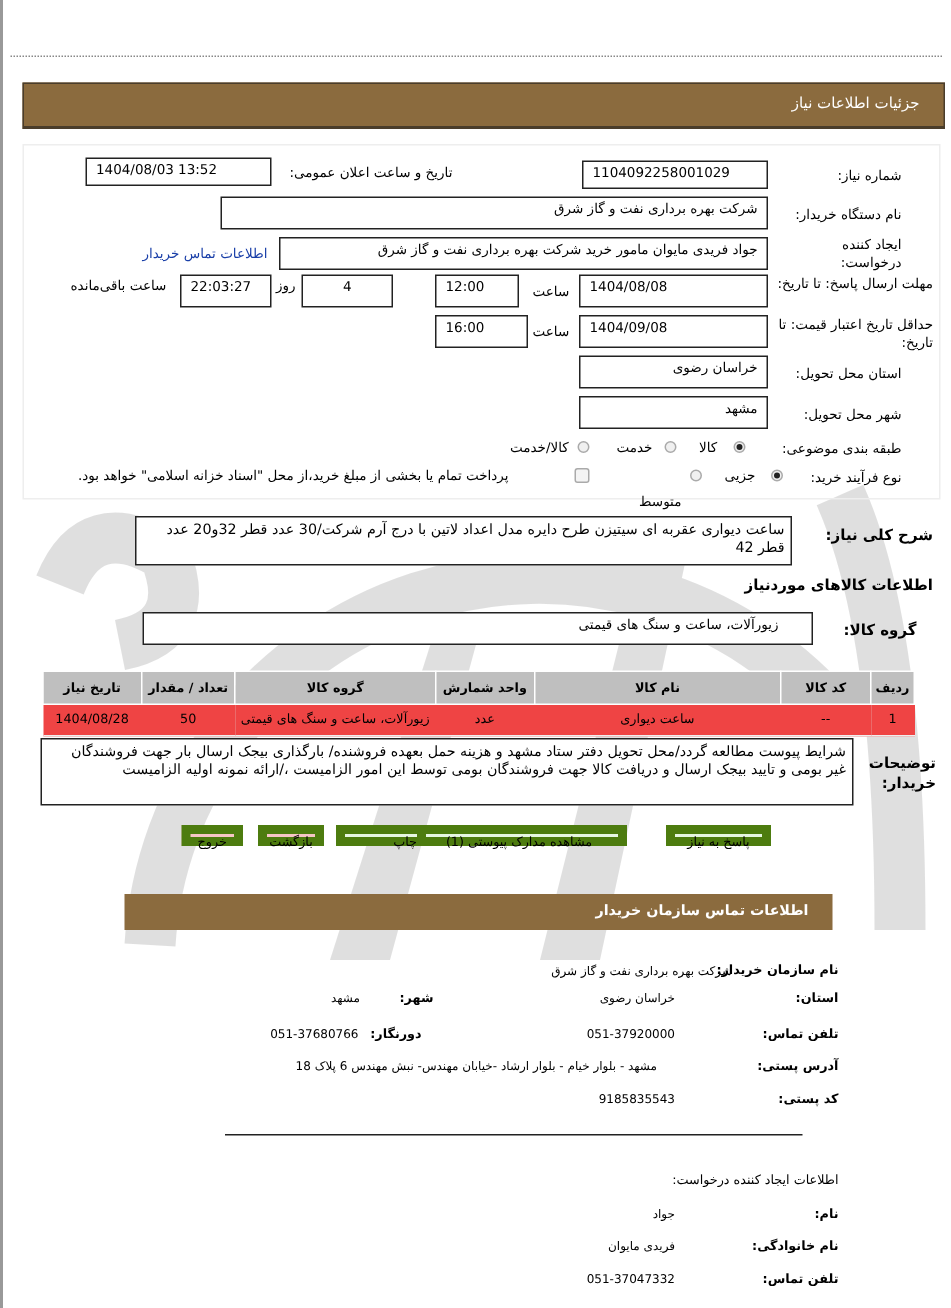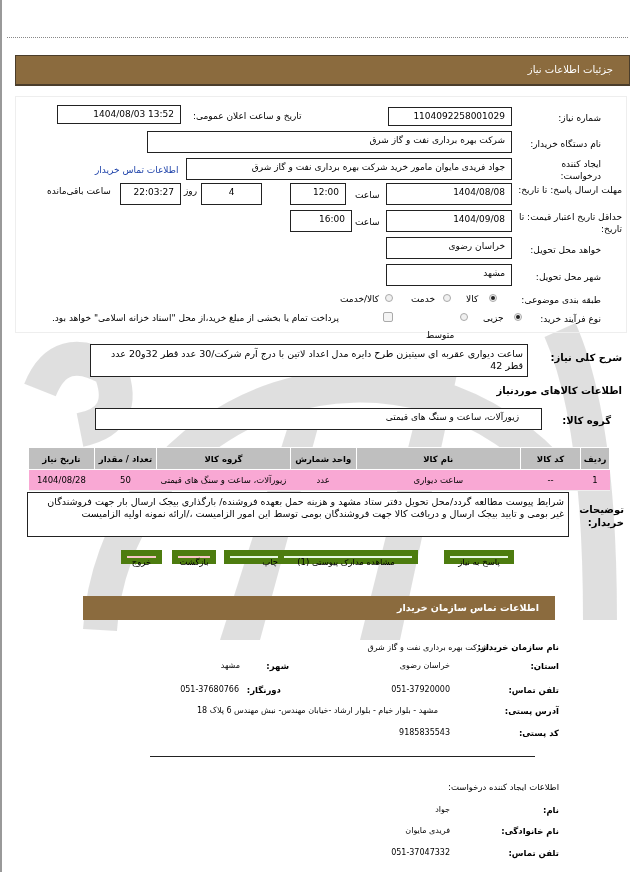--- a/index.html
+++ b/index.html
@@ -15,30 +15,30 @@
     background:#8b6b3e; border:1px solid #4a3d2b; border-bottom-width:2px;
   }
   .header-bar { left:13px; width:497px; }
   .header-bar span { position:absolute; right:16px; top:8px; color:#fff; font-size:10px; }
   .main-panel { position:absolute; left:15px; top:96px; width:488px; height:235px; border:1px solid #eee; }
   .lbl { position:absolute; font-size:9px; white-space:nowrap; }
   .box {
     position:absolute; border:1px solid #222; background:#fff; height:19px; box-sizing:border-box;
     font-size:9px; padding:3px 6px; white-space:nowrap; overflow:hidden; text-align:right;
   }
-  .box.ltr { direction:ltr; text-align:right; }
+  .box.ltr { direction:ltr; text-align:left; }
   .link { color:#1a3fa8; position:absolute; font-size:9px; cursor:pointer; }
   .radio { position:absolute; width:8px; height:8px; border-radius:50%; border:1px solid #aaa; background:#f0f0f0; box-sizing:border-box; }
   .radio.on::after { content:""; position:absolute; left:1px; top:1px; width:4px; height:4px; border-radius:50%; background:#222; }
   .checkbox { position:absolute; width:8px; height:8px; border:1px solid #aaa; background:#f4f4f4; border-radius:2px; }
   .desc-box { position:absolute; border:1px solid #222; background:#fff; font-size:9.5px; padding:3px 4px; line-height:12px; box-sizing:border-box; }
   .bold { font-weight:bold; font-size:10px; }
   table.items { position:absolute; left:28px; top:447px; width:582px; border-collapse:collapse; font-size:8.5px; }
   table.items th { background:#bfbfbf; color:#000; font-weight:bold; height:19px; border:1px solid #fff; text-align:center; }
-  table.items td { background:#f9a8d4; height:18px; text-align:center; border-bottom:1px solid #eee; }
+  table.items td { background:#ef4444; height:18px; text-align:center; border-bottom:1px solid #eee; }
   .btn { position:absolute; height:14px; border:6px solid #4d7c0f; font-size:8.5px; text-align:center; line-height:13px; box-sizing:border-box; cursor:pointer; }
   .btn.green { background:#e6f7e1; }
   .btn.red { background:#f6c6c6; }
   .contact-bar { position:absolute; left:83px; top:596px; width:472px; height:24px; background:#8b6b3e; }
   .contact-bar span { position:absolute; right:16px; top:6px; color:#fff; font-size:9.5px; font-weight:bold; }
   .c-lbl { position:absolute; font-size:8.5px; font-weight:bold; white-space:nowrap;margin-left:12px; }
   .c-val { position:absolute; font-size:8px; white-space:nowrap; }
   .hr { position:absolute; left:150px; width:385px; top:756px; border-top:1px solid #222; }
 </style>
 </head>
@@ -85,21 +85,21 @@
 <div class="box ltr" style="left:201px;top:183px;width:61px;height:22px;text-align:center;">4</div>
 <span class="lbl" style="left:184px;top:186px;">روز</span>
 <div class="box ltr" style="left:120px;top:183px;width:61px;height:22px;">22:03:27</div>
 <span class="lbl" style="left:47px;top:186px;">ساعت باقی‌مانده</span>
 
 <span class="lbl" style="right:12px;top:211px;width:105px;white-space:normal;line-height:12px;">حداقل تاریخ اعتبار قیمت: تا تاریخ:</span>
 <div class="box ltr" style="left:386px;top:210px;width:126px;height:22px;">1404/09/08</div>
 <span class="lbl" style="left:355px;top:217px;">ساعت</span>
 <div class="box ltr" style="left:290px;top:210px;width:62px;height:22px;">16:00</div>
 
-<span class="lbl" style="right:33px;top:245px;">خواهد محل تحویل:</span>
+<span class="lbl" style="right:33px;top:245px;">استان محل تحویل:</span>
 <div class="box" style="left:386px;top:237px;width:126px;height:22px;">خراسان رضوی</div>
 <span class="lbl" style="right:33px;top:272px;">شهر محل تحویل:</span>
 <div class="box" style="left:386px;top:264px;width:126px;height:22px;">مشهد</div>
 
 <span class="lbl" style="right:33px;top:295px;">طبقه بندی موضوعی:</span>
 <span class="radio on" style="left:489px;top:294px;"></span>
 <span class="lbl" style="left:466px;top:294px;">کالا</span>
 <span class="radio" style="left:443px;top:294px;"></span>
 <span class="lbl" style="left:411px;top:294px;">خدمت</span>
 <span class="radio" style="left:385px;top:294px;"></span>

